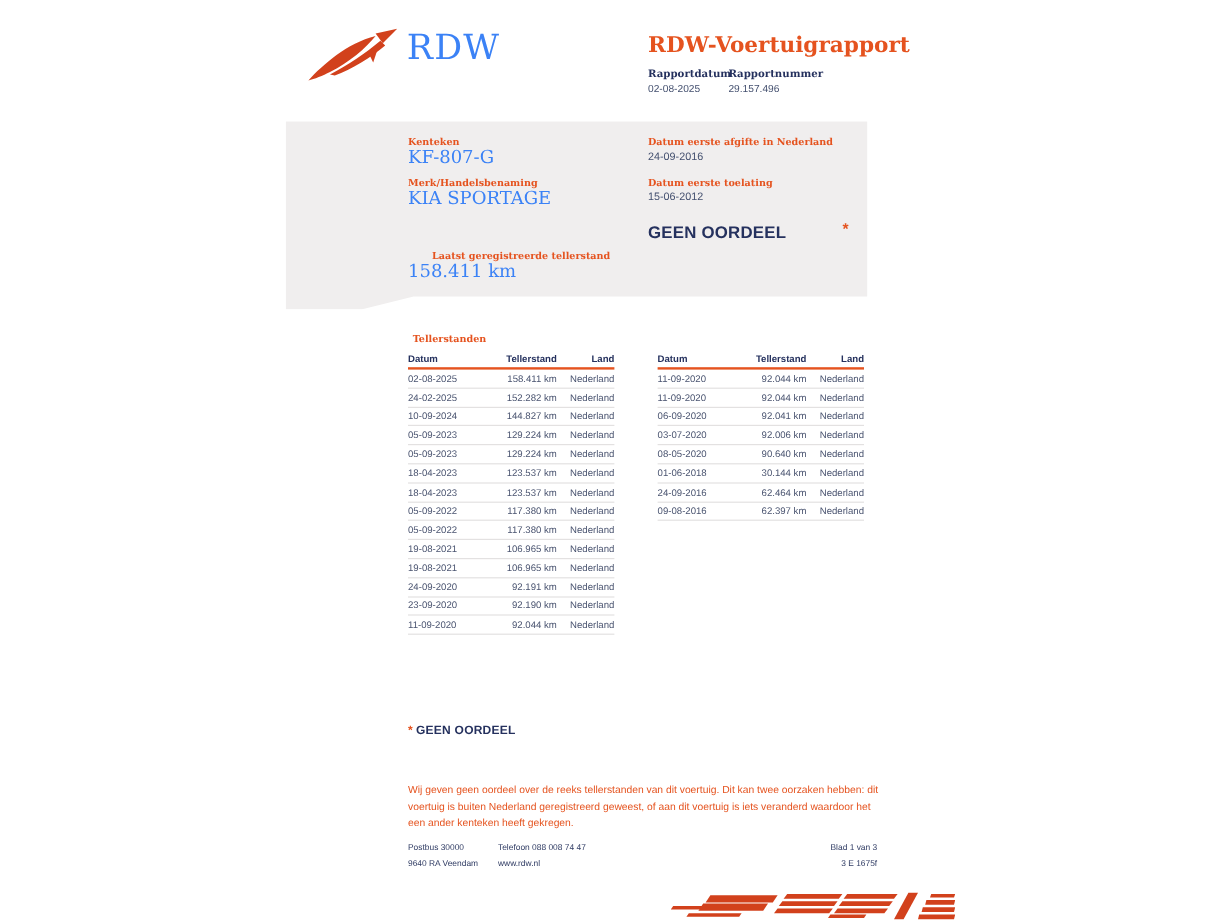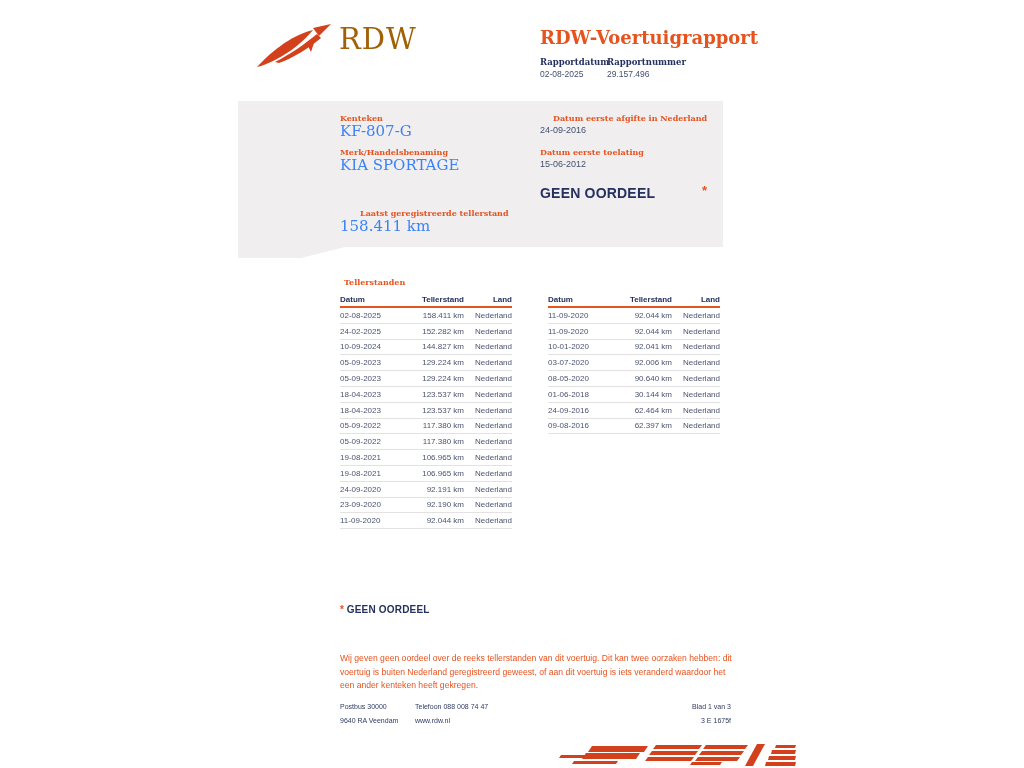--- a/index.html
+++ b/index.html
@@ -4,21 +4,21 @@
 <style>
   html,body{margin:0;padding:0;}
   body{
     width:1024px;height:768px;position:relative;background:#ffffff;
     font-family:"Liberation Sans", sans-serif;overflow:hidden;
   }
   .abs{position:absolute;}
 
   
   .wordmark{left:339px;top:22px;font-family:"DejaVu Serif",serif;font-size:29px;
-    color:#a16207;letter-spacing:1px;}
+    color:#3b82f6;letter-spacing:1px;}
   .report-title{left:540px;top:27px;font-family:"DejaVu Serif",serif;font-weight:bold;
     font-size:18px;color:#e5531f;}
   .meta-label{font-family:"DejaVu Serif",serif;font-weight:bold;font-size:8.5px;color:#25315e;}
   .meta-value{font-size:8.5px;color:#44506f;}
 
   
   .panel-bg{left:238px;top:101px;width:485px;height:157px;background:#f0eeee;
     clip-path:polygon(0% 0%,100% 0%,100% 93%,22% 93%,13% 100%,0% 100%);}
   .f-label{font-family:"DejaVu Serif",serif;font-weight:bold;font-size:8px;color:#e5531f;}
   .f-value-lg{font-family:"DejaVu Serif",serif;font-size:15px;color:#3b82f6;}
@@ -73,21 +73,21 @@
 
 <div class="abs f-label" style="left:340px;top:113px;">Kenteken</div>
 <div class="abs f-value-lg" style="left:340px;top:122px;">KF-807-G</div>
 
 <div class="abs f-label" style="left:340px;top:147px;">Merk/Handelsbenaming</div>
 <div class="abs f-value-lg" style="left:340px;top:156px;">KIA SPORTAGE</div>
 
 <div class="abs f-label" style="left:340px;top:208px;margin-left:20px;">Laatst geregistreerde tellerstand</div>
 <div class="abs f-value-lg" style="left:340px;top:217px;">158.411 km</div>
 
-<div class="abs f-label" style="left:540px;top:113px;margin-left:13px;">Datum eerste afgifte in Nederland</div>
+<div class="abs f-label" style="left:540px;top:113px;">Datum eerste afgifte in Nederland</div>
 <div class="abs f-value-sm" style="left:540px;top:125px;">24-09-2016</div>
 
 <div class="abs f-label" style="left:540px;top:147px;">Datum eerste toelating</div>
 <div class="abs f-value-sm" style="left:540px;top:159px;">15-06-2012</div>
 
 <div class="abs verdict" style="left:540px;top:185px;">GEEN OORDEEL</div>
 <div class="abs verdict-mark" style="left:702px;top:183px;">*</div>
 
 <div class="abs tbl-title">Tellerstanden</div>
 
@@ -182,21 +182,21 @@
       <span class="c-datum">11-09-2020</span>
       <span class="c-tell">92.044 km</span>
       <span class="c-land">Nederland</span>
     </div>
       <div class="trow">
       <span class="c-datum">11-09-2020</span>
       <span class="c-tell">92.044 km</span>
       <span class="c-land">Nederland</span>
     </div>
       <div class="trow">
-      <span class="c-datum">10-01-2020</span>
+      <span class="c-datum">06-09-2020</span>
       <span class="c-tell">92.041 km</span>
       <span class="c-land">Nederland</span>
     </div>
       <div class="trow">
       <span class="c-datum">03-07-2020</span>
       <span class="c-tell">92.006 km</span>
       <span class="c-land">Nederland</span>
     </div>
       <div class="trow">
       <span class="c-datum">08-05-2020</span>

